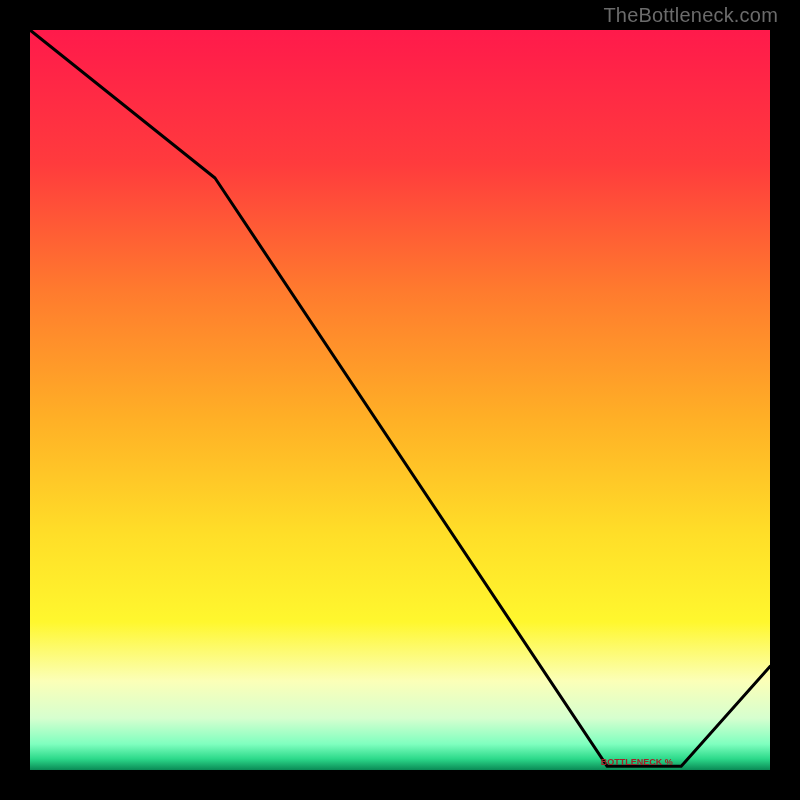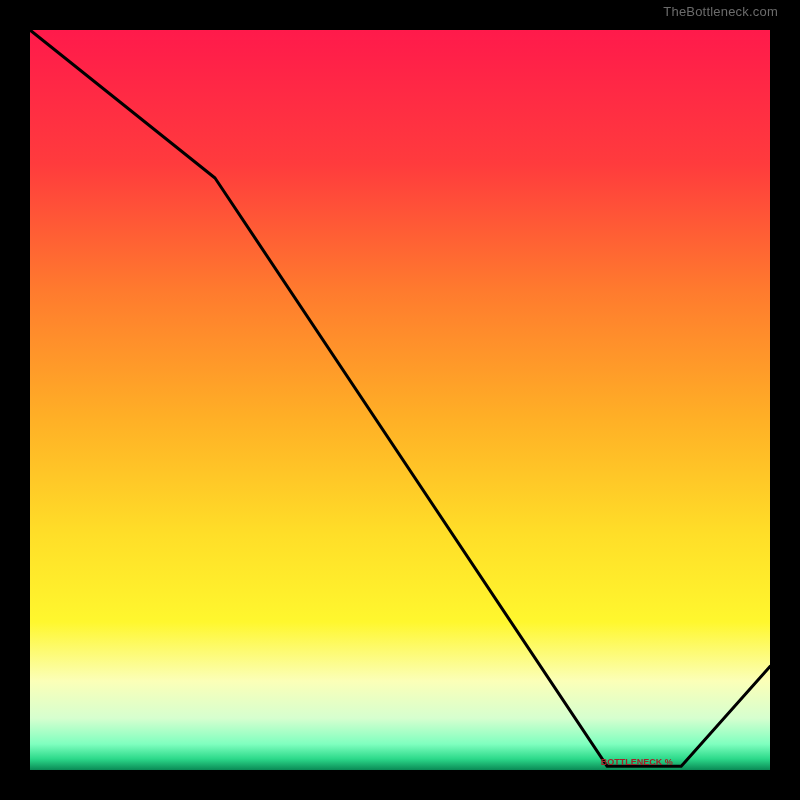--- a/index.html
+++ b/index.html
@@ -9,21 +9,21 @@
     background: #000;
     font-family: Arial, Helvetica, sans-serif;
     position: relative;
     overflow: hidden;
   }
   .watermark {
     position: absolute;
     top: 4px;
     right: 22px;
     color: #6b6b6b;
-    font-size: 13px;
+    font-size: 20px;
     font-weight: 500;
     letter-spacing: 0.2px;
   }
   .plot-frame {
     position: absolute;
     left: 30px;
     top: 30px;
     width: 740px;
     height: 740px;
     background: #000;

